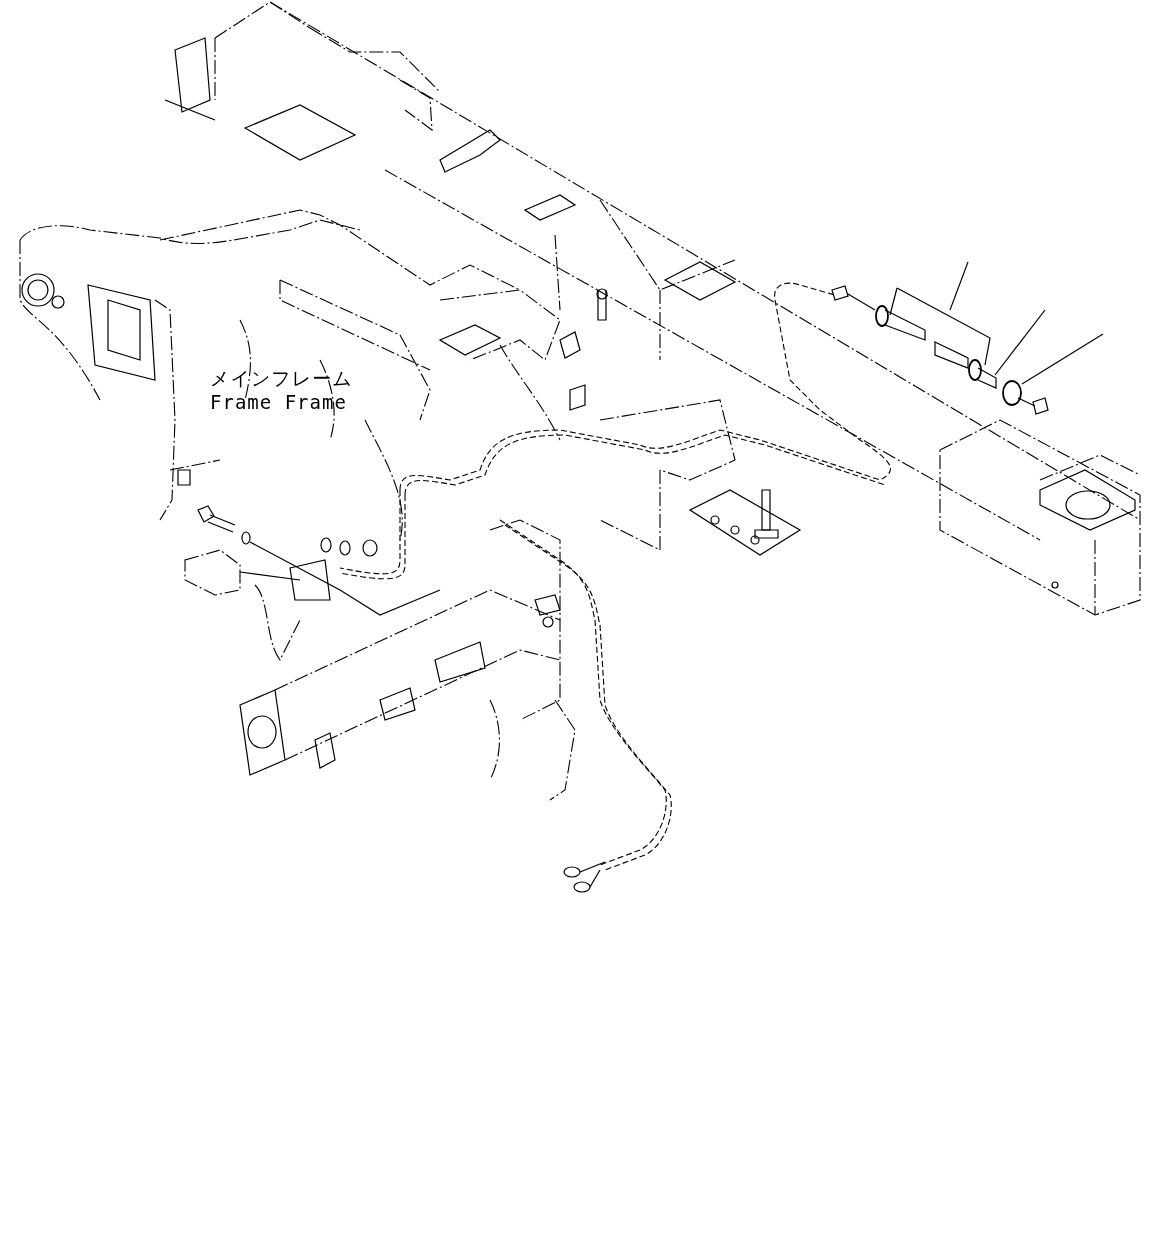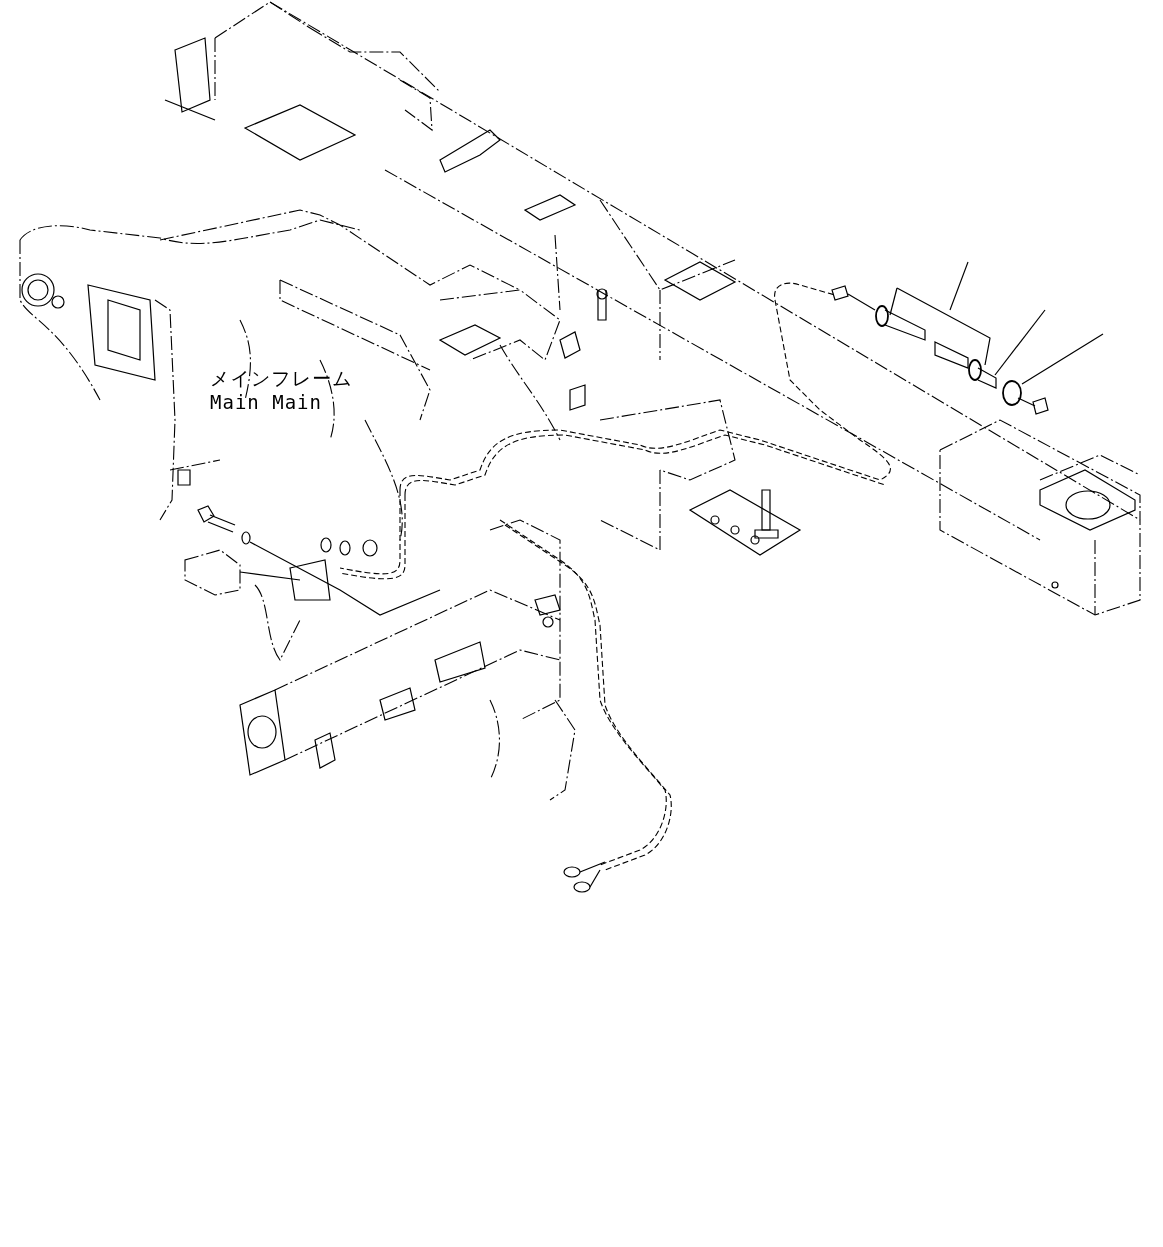--- a/index.html
+++ b/index.html
@@ -143,15 +143,15 @@
 
   <g>
     <line class="ln" x1="968" y1="262" x2="950" y2="310"></line>
     <line class="ln" x1="1045" y1="310" x2="995" y2="375"></line>
     <line class="ln" x1="1103" y1="334" x2="1022" y2="384"></line>
   </g>
 </svg>
 
 <div class="label">
   <span>メインフレーム</span>
-  <span>Main Main</span>
+  <span>Frame Frame</span>
 </div>
 </div>
 
 </body></html>

